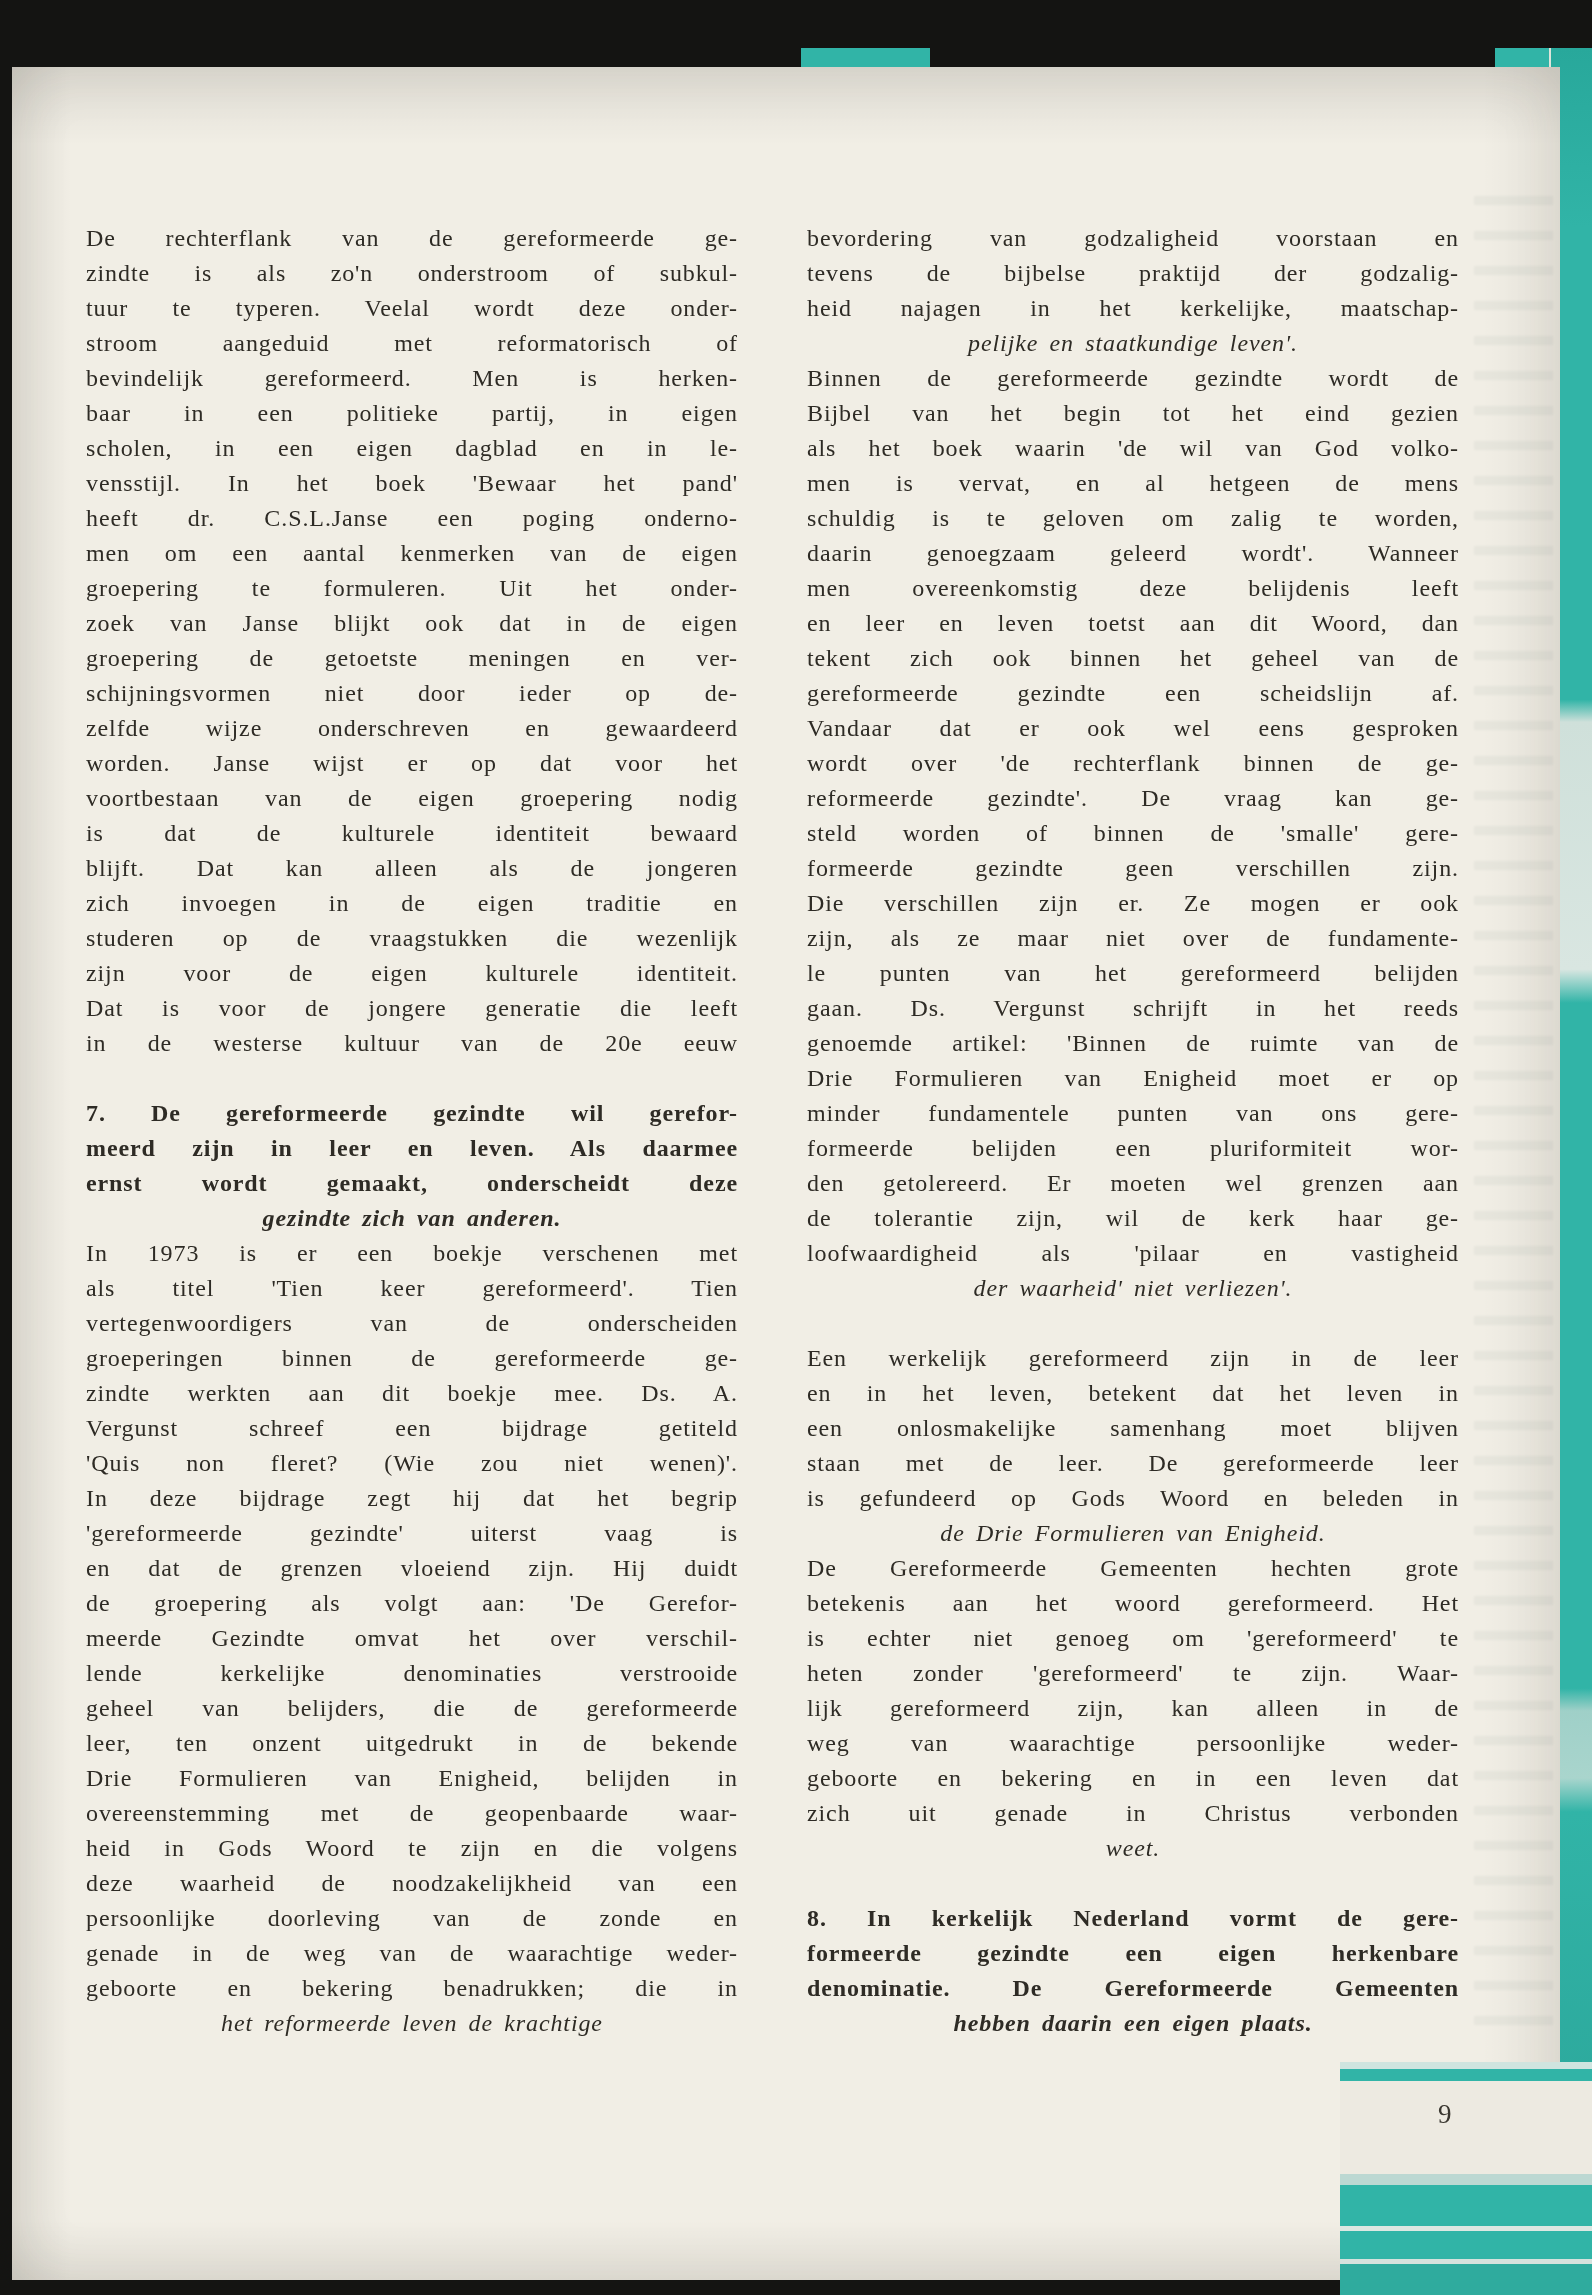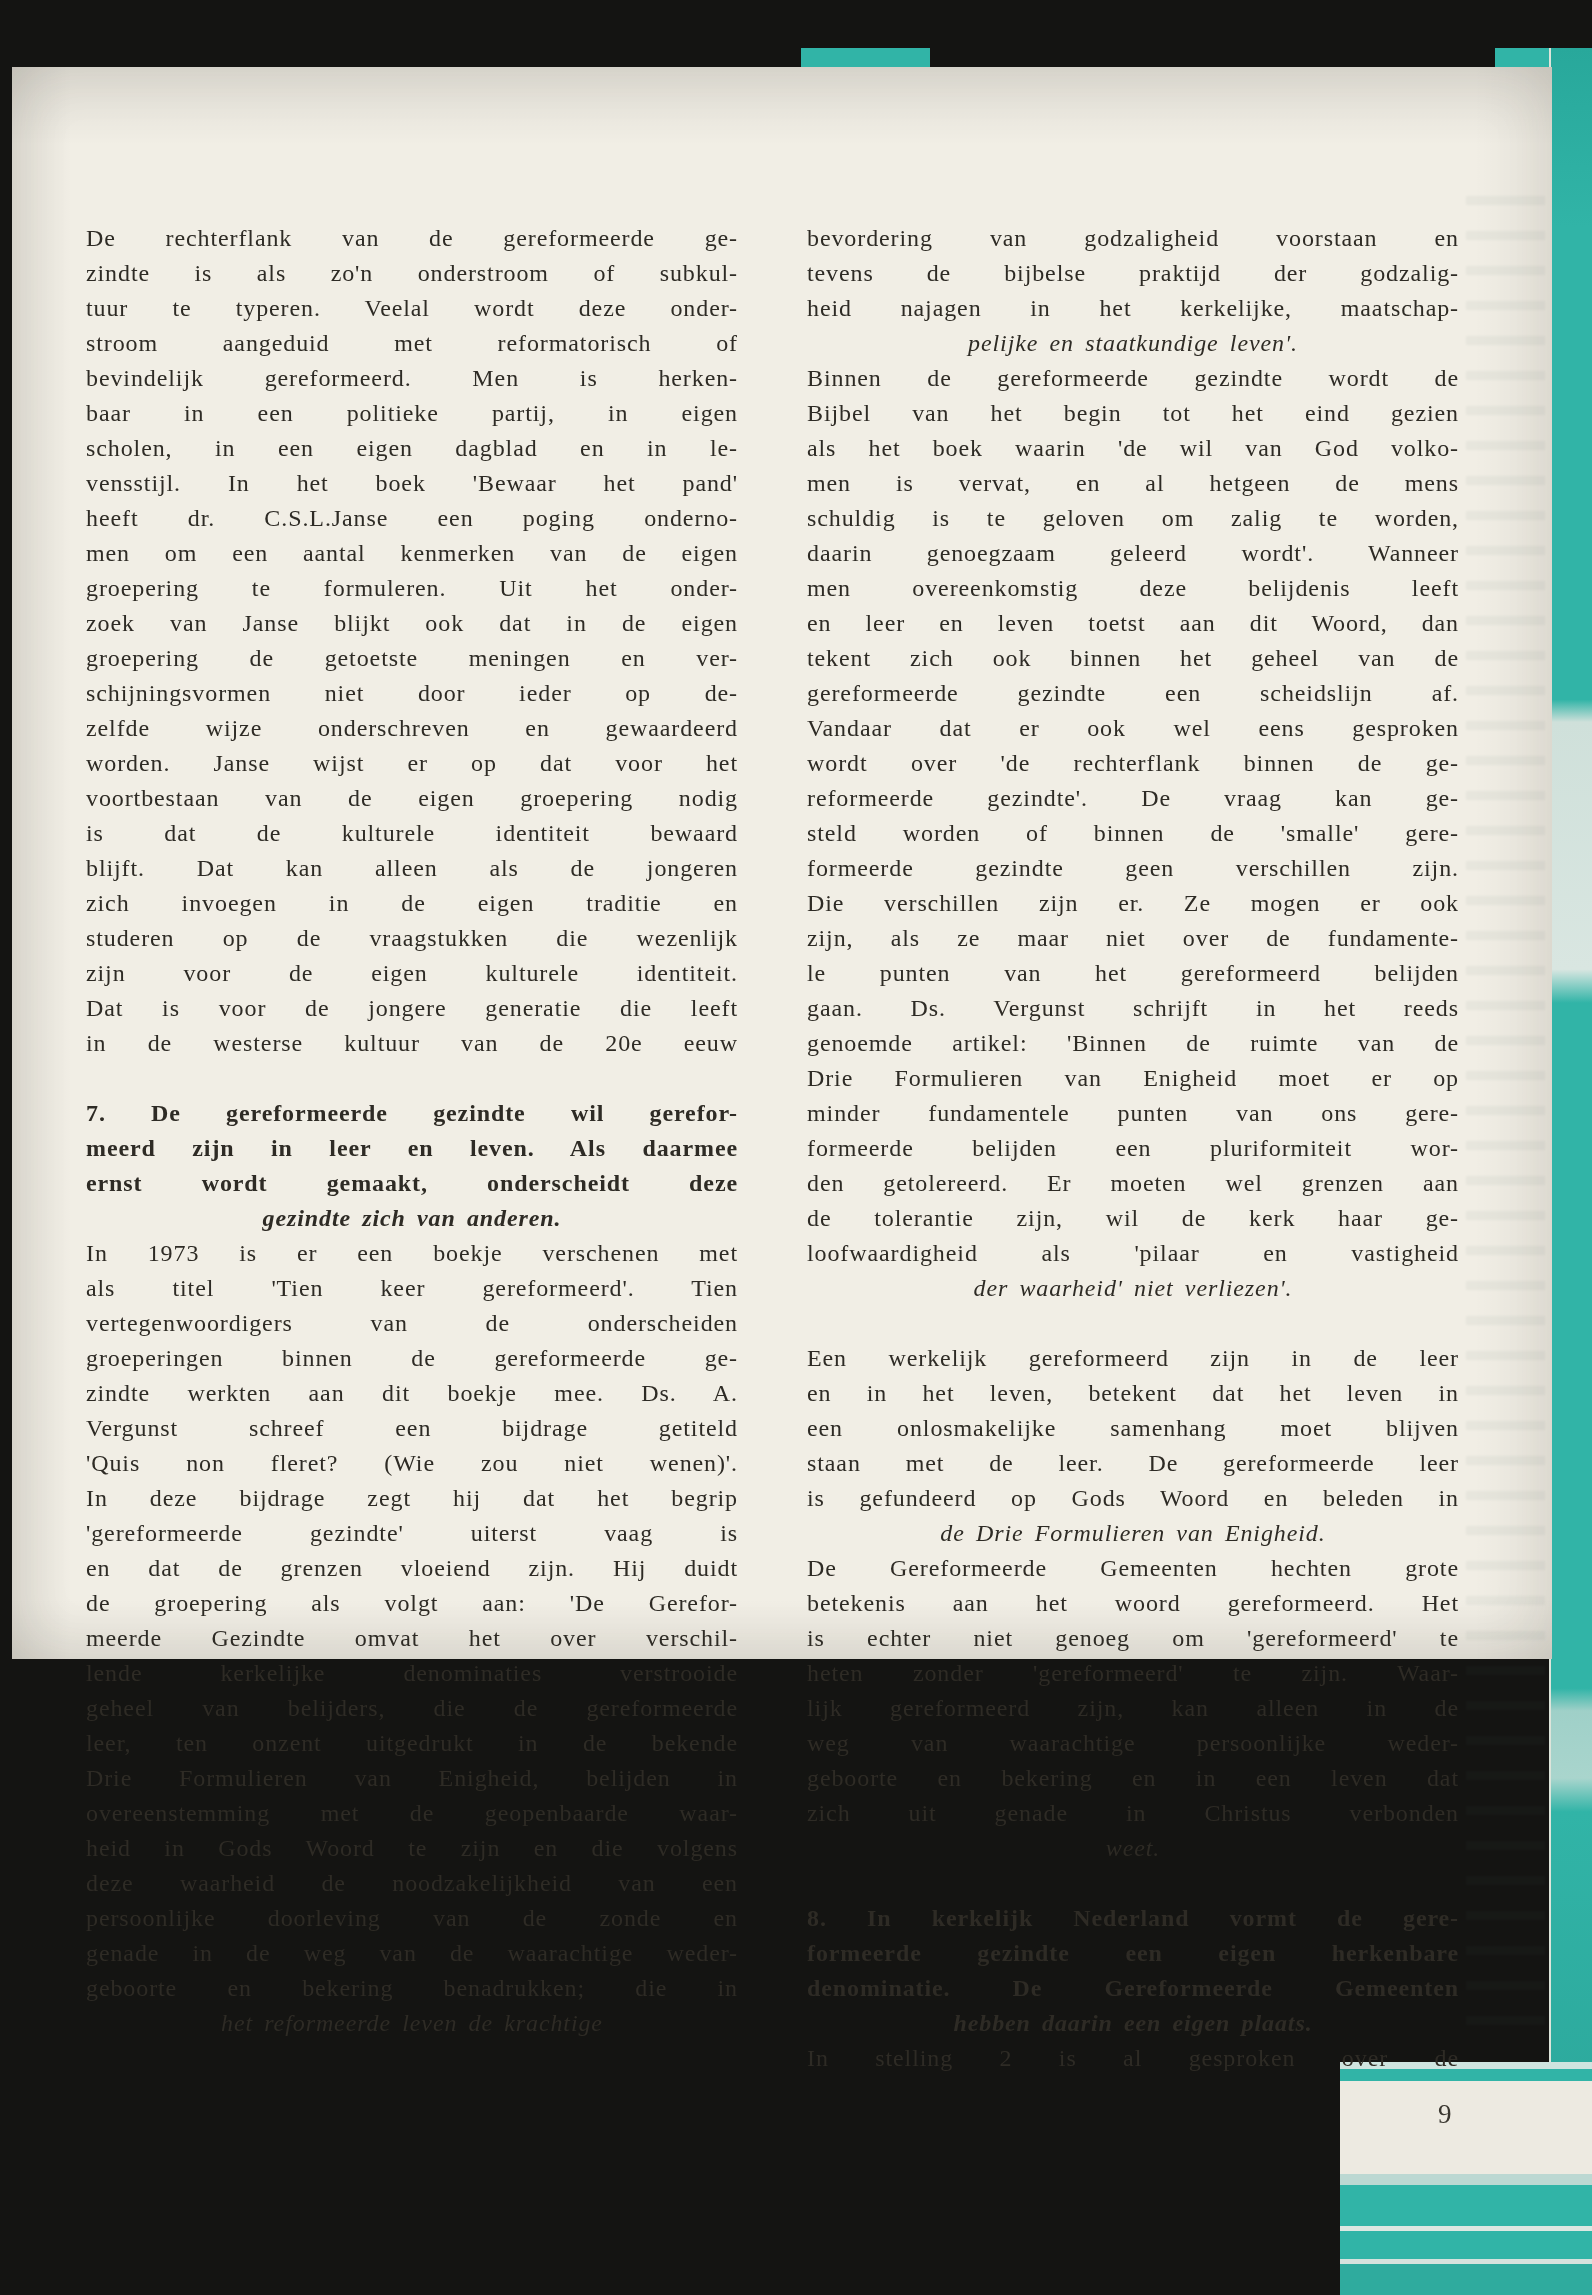--- a/index.html
+++ b/index.html
@@ -15,28 +15,29 @@
     font-family: "Liberation Serif", serif;
   }
   .scene { position: absolute; inset: 0; }
 
   
   .paper {
     position: absolute;
     left: 12px;
     top: 67px;
     width: 1540px;
-    height: 1592px;
+    height: 2213px;
     background:
       linear-gradient(90deg, rgba(0,0,0,0.07), rgba(0,0,0,0) 60px),
       linear-gradient(270deg, rgba(0,0,0,0.05), rgba(0,0,0,0) 78px),
       linear-gradient(180deg, rgba(0,0,0,0.08), rgba(0,0,0,0) 78px),
       linear-gradient(0deg, rgba(0,0,0,0.06), rgba(0,0,0,0) 60px),
       #f1eee5;
     box-shadow: inset 0 0 60px rgba(60,50,30,0.10);
+    padding-left: 8px;
   }
 
   
   .edge-right {
     position: absolute;
     right: 0;
     top: 48px;
     width: 41px;
     height: 2247px;
     border-left: 2.6px solid #dde4da;
@@ -275,23 +276,20 @@
 geboorte en bekering en in een leven dat
 zich uit genade in Christus verbonden</div>
           <div class="lastline">weet.</div>
         </section>
         <section class="block heading gap">
           <div class="just">8. In kerkelijk Nederland vormt de gere-
 formeerde gezindte een eigen herkenbare
 denominatie. De Gereformeerde Gemeenten</div>
           <div class="lastline">hebben daarin een eigen plaats.</div>
         </section>
-        <section class="block">
-          <div class="just">In stelling 2 is al gesproken over de</div>
-        </section>
       </div>
 
     </div>
 
     <div class="page-number">9</div>
 
   </div>
 
   <div class="stripes"></div>
 

